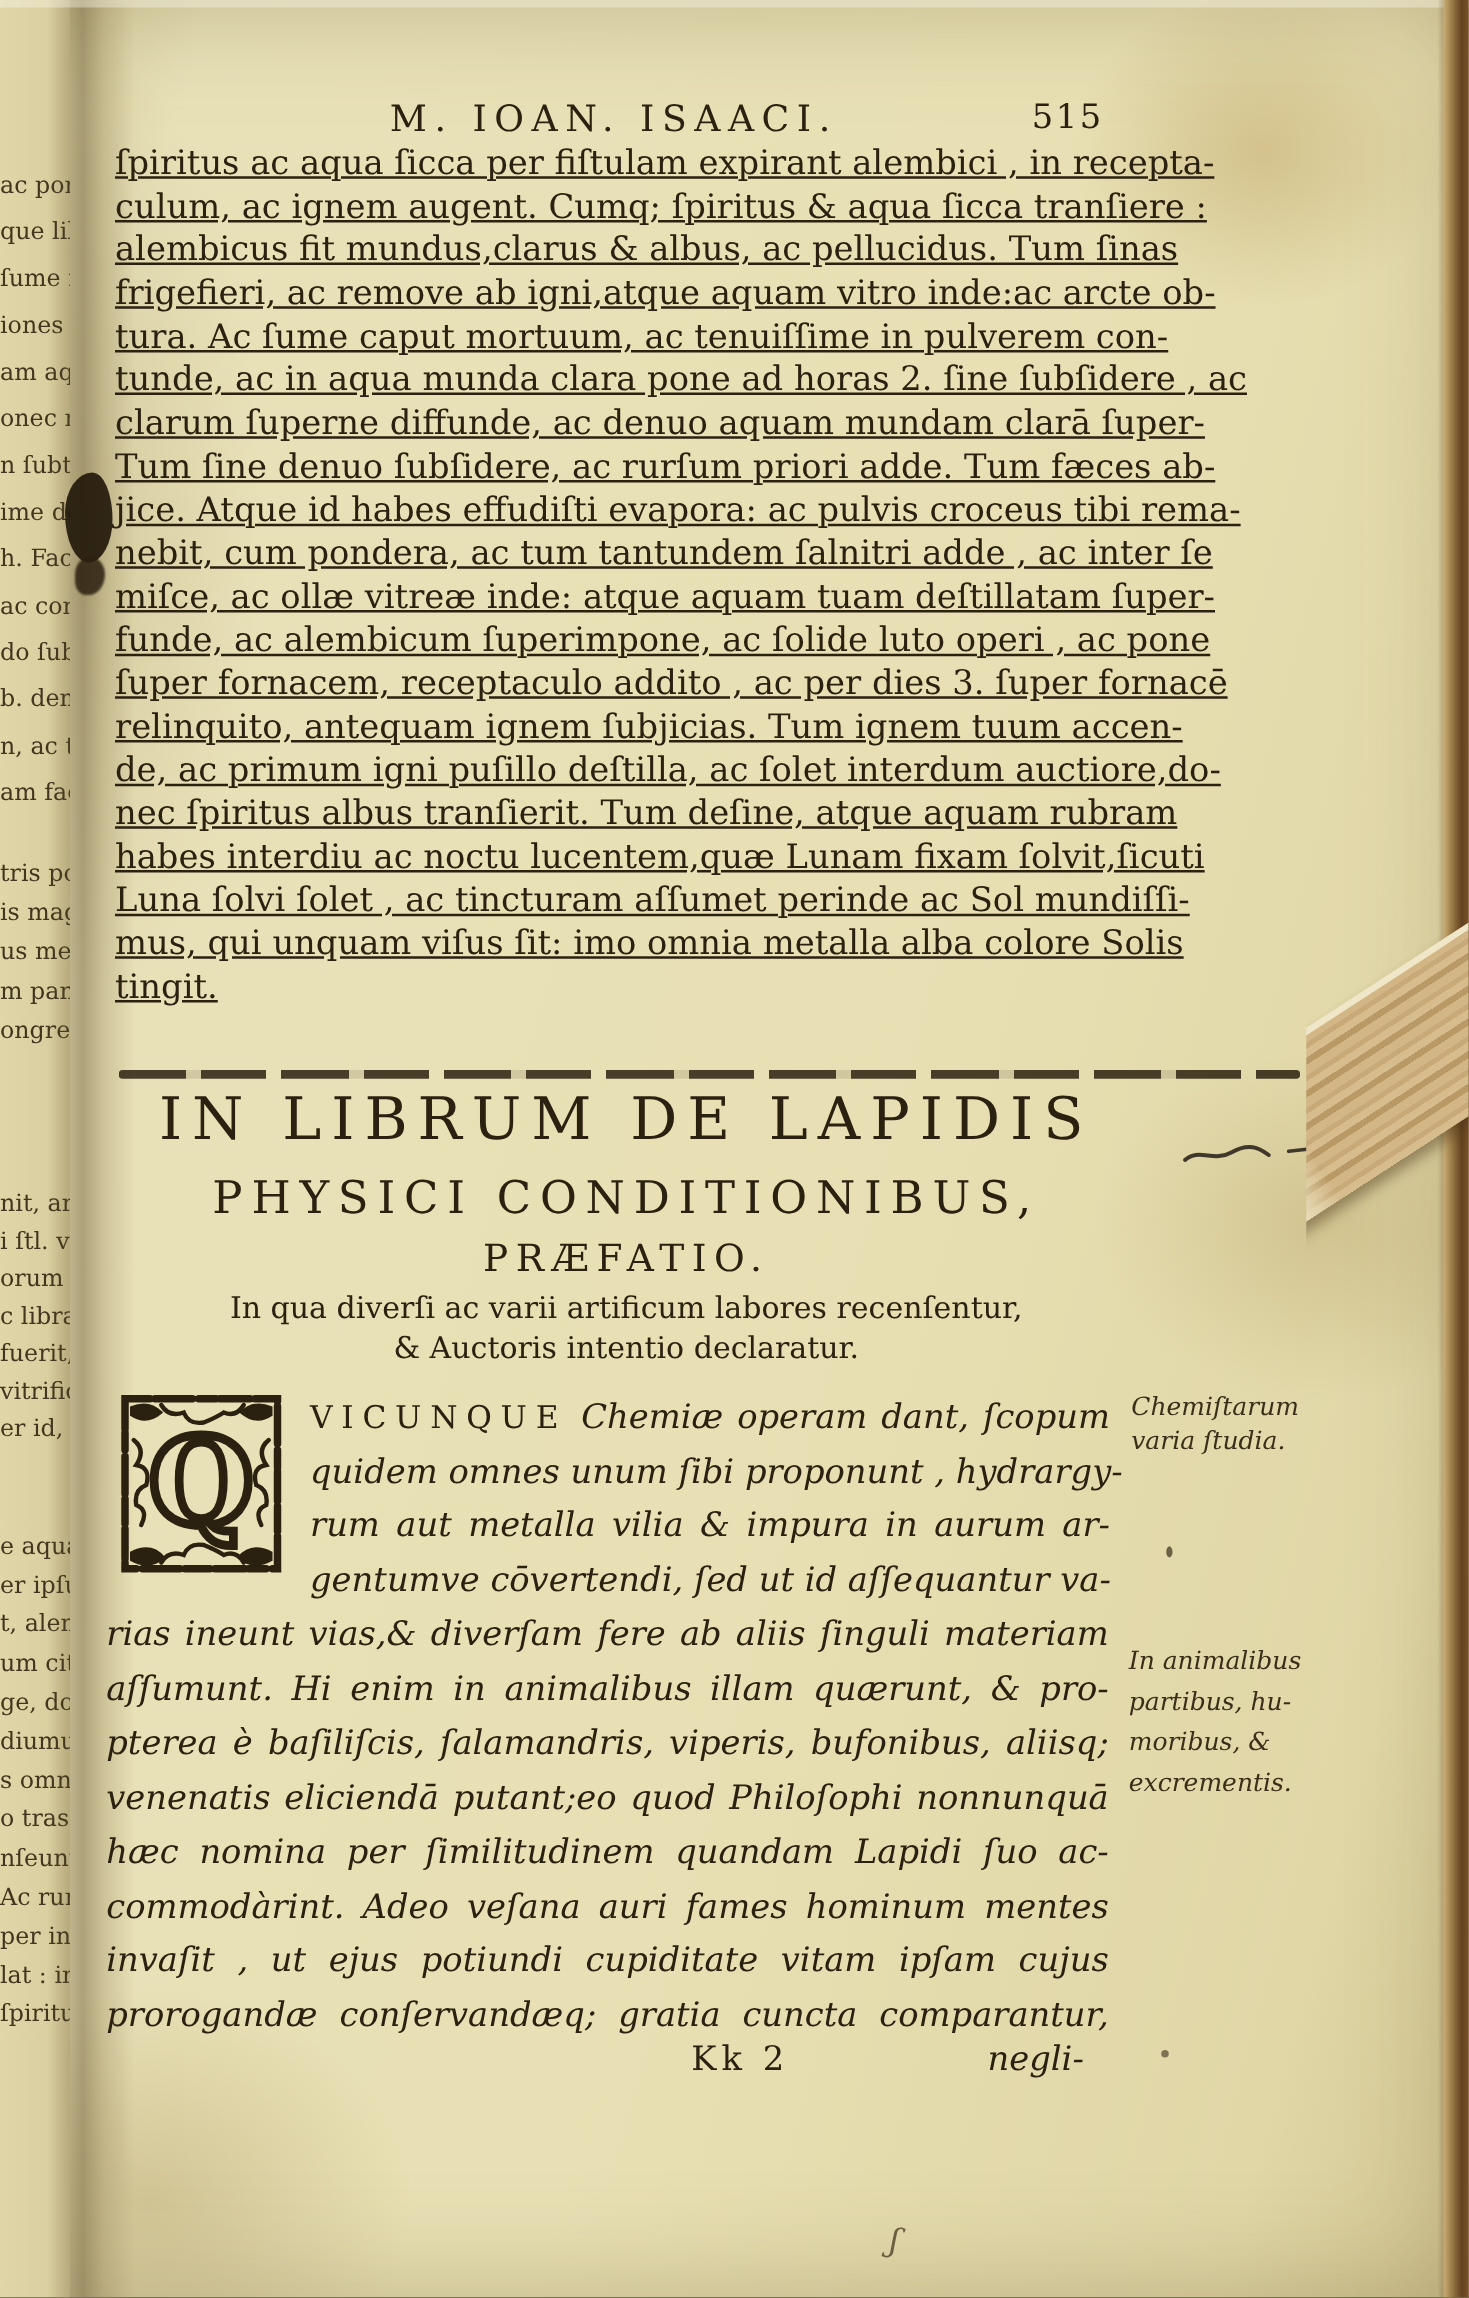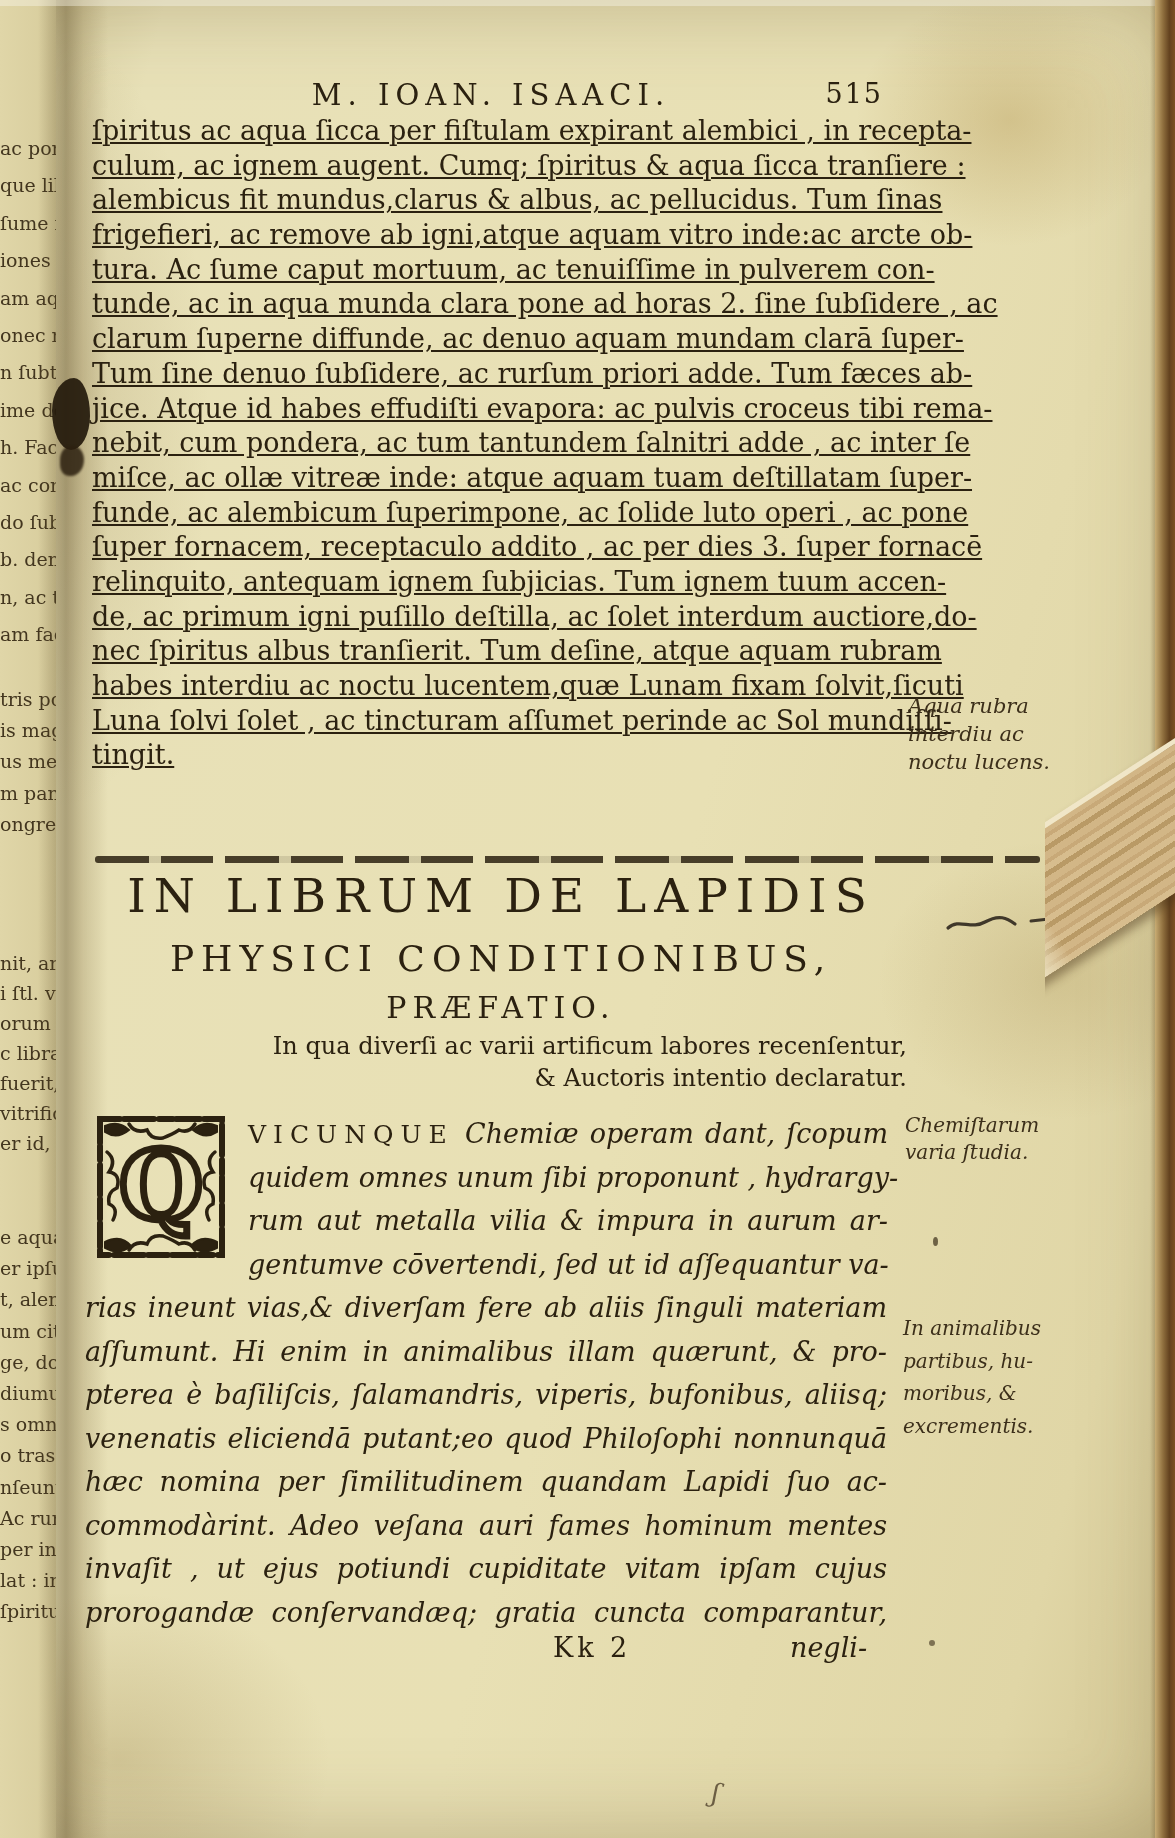--- a/index.html
+++ b/index.html
@@ -59,21 +59,21 @@
   .mnote-3{left:903px;top:1312px;width:180px;font-size:20px;}
   .mnote-3 div{line-height:32.5px;}
 
   
   .rule{left:95px;top:856px;width:945px;height:7px;
     background:repeating-linear-gradient(90deg,var(--ink) 0 54px,rgba(43,33,16,.15) 54px 66px,var(--ink) 66px 118px,rgba(43,33,16,0) 118px 130px);
     border-radius:3px;opacity:.85;}
   .heading-1{left:95px;top:868px;width:812px;text-align:center;font-size:47px;letter-spacing:8px;white-space:nowrap;}
   .heading-2{left:95px;top:938px;width:812px;text-align:center;font-size:36px;letter-spacing:7px;white-space:nowrap;}
   .heading-3{left:95px;top:990px;width:812px;text-align:center;font-size:30px;letter-spacing:6px;}
-  .argument{left:95px;top:1030px;width:812px;text-align:right;font-size:24px;}
+  .argument{left:95px;top:1030px;width:812px;text-align:center;font-size:24px;}
   .argument div{line-height:32px;}
 
   
   .ornament{left:95px;top:1112px;width:132px;height:150px;}
   .ornament svg{position:absolute;left:0;top:0;}
   .orn-q{position:absolute;left:50%;top:52%;transform:translate(-50%,-54%);
     font-size:96px;font-weight:bold;color:transparent;-webkit-text-stroke:7px var(--ink);}
 
   
   .pref{font-style:italic;font-size:27px;}
@@ -182,28 +182,24 @@
       <div>jice. Atque id habes effudiſti evapora: ac pulvis croceus tibi rema-</div>
       <div>nebit, cum pondera, ac tum tantundem ſalnitri adde , ac inter ſe</div>
       <div>miſce, ac ollæ vitreæ inde: atque aquam tuam deſtillatam ſuper-</div>
       <div>funde, ac alembicum ſuperimpone, ac ſolide luto operi , ac pone</div>
       <div>ſuper fornacem, receptaculo addito , ac per dies 3. ſuper fornacē</div>
       <div>relinquito, antequam ignem ſubjicias. Tum ignem tuum accen-</div>
       <div>de, ac primum igni puſillo deſtilla, ac ſolet interdum auctiore,do-</div>
       <div>nec ſpiritus albus tranſierit. Tum deſine, atque aquam rubram</div>
       <div>habes interdiu ac noctu lucentem,quæ Lunam fixam ſolvit,ſicuti</div>
       <div>Luna ſolvi ſolet , ac tincturam aſſumet perinde ac Sol mundiſſi-</div>
+      <div>mus, qui unquam viſus ſit: imo omnia metalla alba colore Solis</div>
       <div>tingit.</div>
     </div>
 
-  <div class="layer mnote mnote-1">
-      <div>Aqua rubra</div>
-      <div>interdiu ac</div>
-      <div>noctu lucens.</div>
-    </div>
 
   <div class="layer rule"></div>
 
   <div class="layer heading-1">IN LIBRUM DE LAPIDIS</div>
   <div class="layer heading-2">PHYSICI CONDITIONIBUS,</div>
   <div class="layer heading-3">PRÆFATIO.</div>
   <div class="layer argument">
       <div>In qua diverſi ac varii artificum labores recenſentur,</div>
       <div>&amp; Auctoris intentio declaratur.</div>
     </div>

